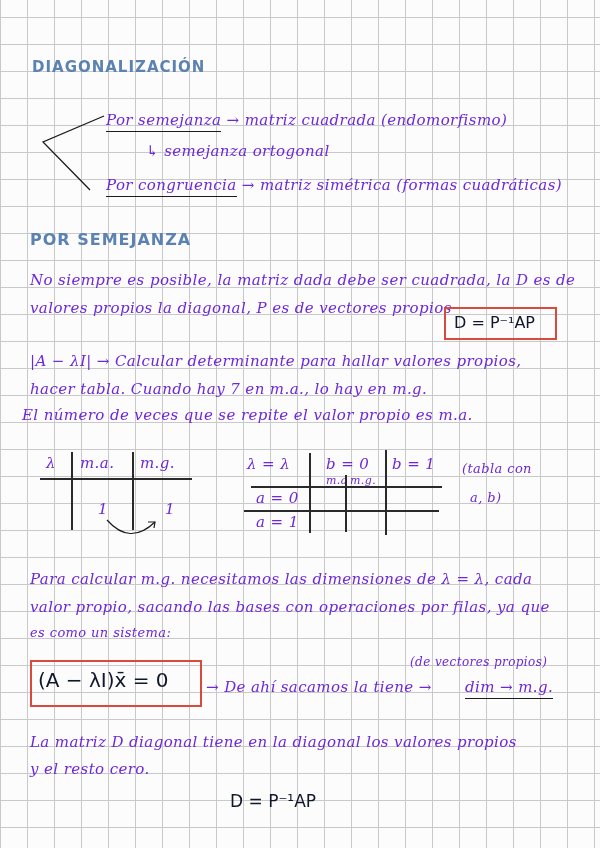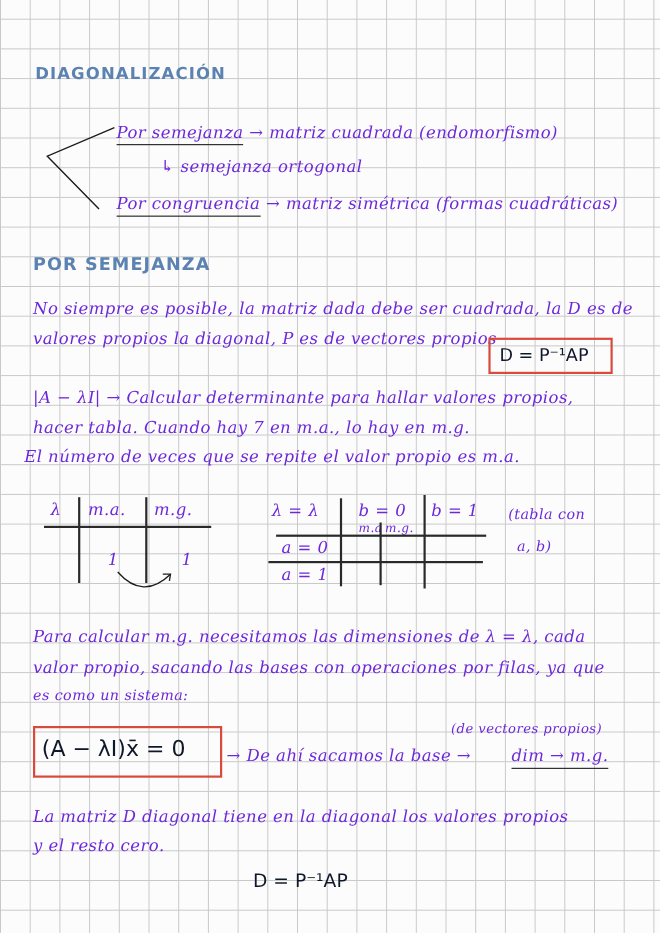--- a/index.html
+++ b/index.html
@@ -83,19 +83,19 @@
   <div class="abs hand" style="left:462px; top:461px; font-size:13px;">(tabla con</div>
   <div class="abs hand" style="left:470px; top:490px; font-size:13px;">a, b)</div>
 </div>
 
 <div class="abs hand" style="left:30px; top:570px;">Para calcular m.g. necesitamos las dimensiones de λ = λ, cada</div>
 <div class="abs hand" style="left:30px; top:598px;">valor propio, sacando las bases con operaciones por filas, ya que</div>
 <div class="abs hand" style="left:30px; top:625px; font-size:13px;">es como un sistema:</div>
 
 <div class="redbox" style="left:30px; top:660px; width:172px; height:47px;"></div>
 <div class="abs formula" style="left:38px; top:668px; font-size:20px;">(A − λI)x̄ = 0</div>
-<div class="abs hand" style="left:206px; top:678px;">→ De ahí sacamos la base →</div>
+<div class="abs hand" style="left:206px; top:678px;">→ De ahí sacamos la tiene →</div>
 <div class="abs hand u" style="left:465px; top:678px;">dim → m.g.</div>
 <div class="abs hand" style="left:410px; top:655px; font-size:12px;">(de vectores propios)</div>
 
 <div class="abs hand" style="left:30px; top:733px;">La matriz D diagonal tiene en la diagonal los valores propios</div>
 <div class="abs hand" style="left:30px; top:760px;">y el resto cero.</div>
 <div class="abs formula" style="left:230px; top:791px; font-size:17px;">D = P⁻¹AP</div>
 
 </body></html>

